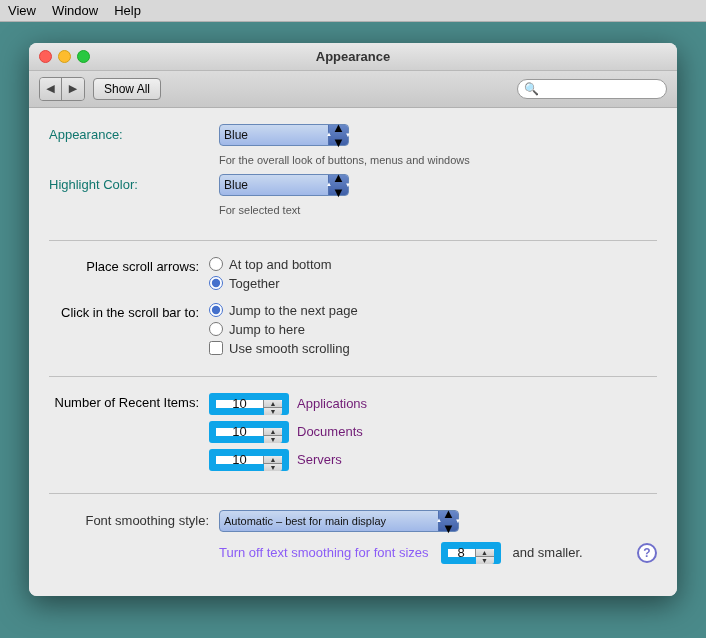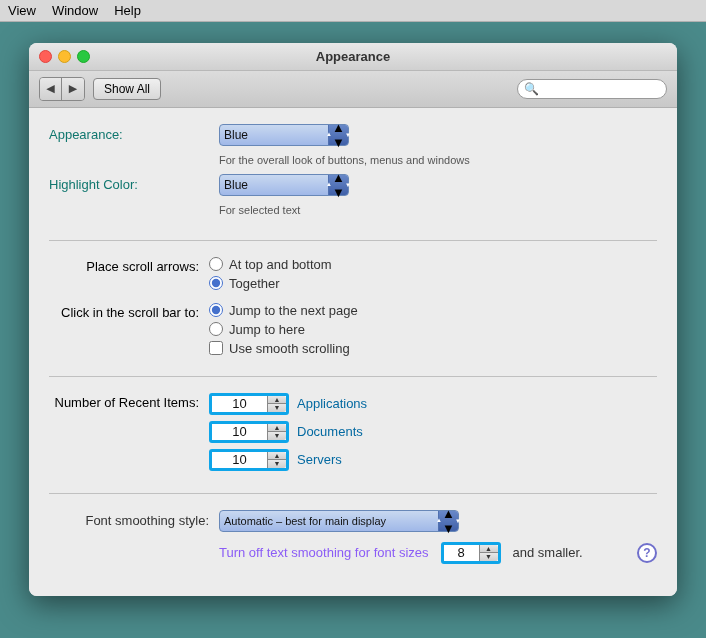--- a/index.html
+++ b/index.html
@@ -285,21 +285,21 @@
       display: flex;
       align-items: center;
       margin-bottom: 6px;
       gap: 8px;
     }
 
     .stepper-wrapper {
       display: flex;
       align-items: center;
       background: white;
-      border: 3px solid #0ea5e9;
+      border: 7px solid #0ea5e9;
       border-radius: 3px;
       height: 22px;
       width: 80px;
     }
 
     .stepper-value {
       flex: 1;
       text-align: center;
       font-size: 13px;
       color: #111;
@@ -329,21 +329,21 @@
 
     .stepper-btn:first-child {
       border-bottom: 1px solid #888;
       border-radius: 0 2px 0 0;
     }
 
     .stepper-btn:last-child { border-radius: 0 0 2px 0; }
 
     .recent-label {
       font-size: 13px;
-      color: #0369a1;
+      color: #701a75;
     }
 
     .font-section {
       padding-top: 0;
     }
 
     .font-row {
       display: flex;
       align-items: center;
       margin-bottom: 10px;

